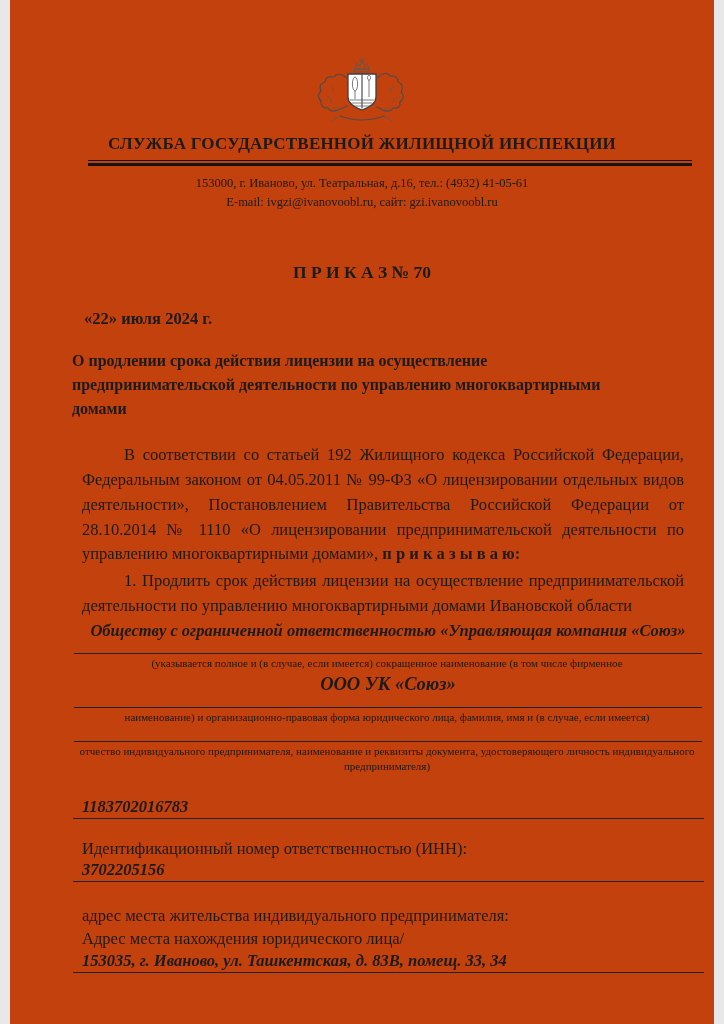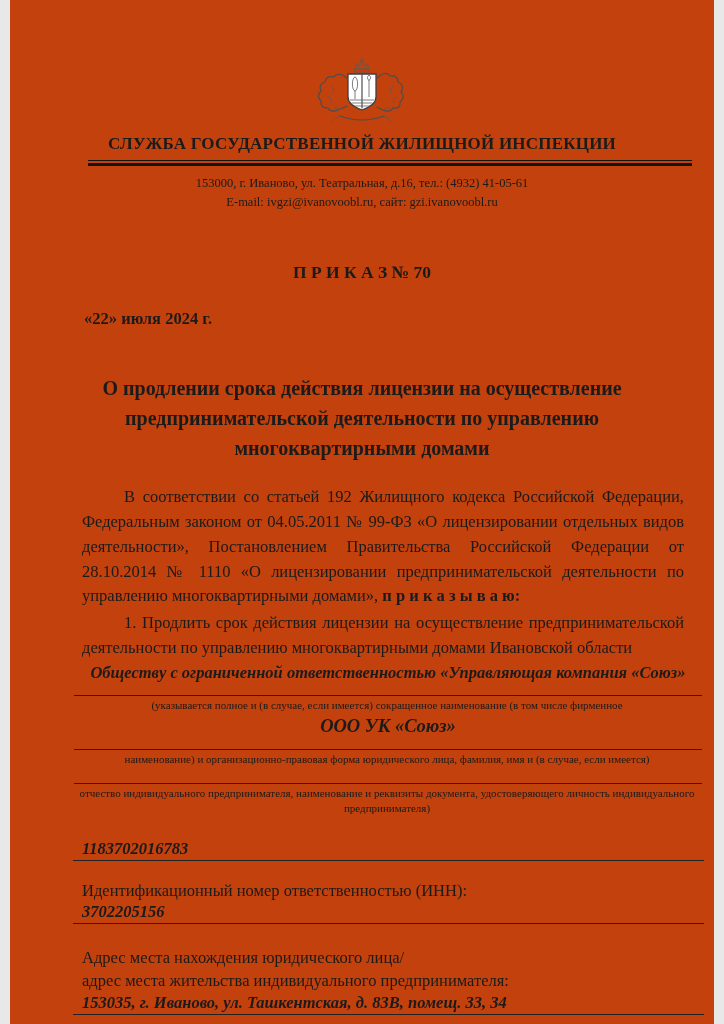--- a/index.html
+++ b/index.html
@@ -19,22 +19,22 @@
     text-align:center; font-weight:bold; font-size:17px; line-height:1.22;
     margin-top:2px; letter-spacing:0.2px;
   }
   .rule-double{ margin:5px 22px 0 78px; }
   .rule-double .thin{ height:1.5px; background:#141414; margin-bottom:1.5px; }
   .rule-double .thick{ height:3px; background:#141414; }
   .contacts{ text-align:center; font-size:12.5px; line-height:1.55; margin-top:8px; }
   .order-title{ text-align:center; font-weight:bold; font-size:17.5px; margin-top:50px; }
   .order-date{ margin:26px 0 0 74px; font-weight:bold; font-size:16.5px; }
   .subject{
-    text-align:center; font-weight:bold; font-size:20px;
-    width:580px; margin:44px auto 0; line-height:1.5;
+    font-weight:bold; font-size:16px;
+    width:580px; margin:20px auto 0; line-height:1.5;
   }
   .body-par{
     font-size:16.5px; line-height:1.5; text-align:justify;
     margin:22px 30px 0 72px; text-indent:42px;
   }
   .body-par.item1{ margin-top:2px; }
   .kw{ font-weight:bold; }
   .ruled-line{
     margin:0 12px 0 64px;
     border-bottom:1.4px solid #222;
@@ -135,19 +135,19 @@
     <div class="field-value">1183702016783</div>
   </div>
 
   <div class="field">
     <div class="field-label">Идентификационный номер ответственностью (ИНН):</div>
     <div class="field-value">3702205156</div>
   </div>
 
   <div class="field mt22">
     <div class="field-label">
+      <div>адрес места жительства индивидуального предпринимателя:</div>
       <div>Адрес места нахождения юридического лица/</div>
-      <div>адрес места жительства индивидуального предпринимателя:</div>
     </div>
     <div class="field-value">153035, г. Иваново, ул. Ташкентская, д. 83В, помещ. 33, 34</div>
   </div>
 
 </div>
 
 </body></html>

